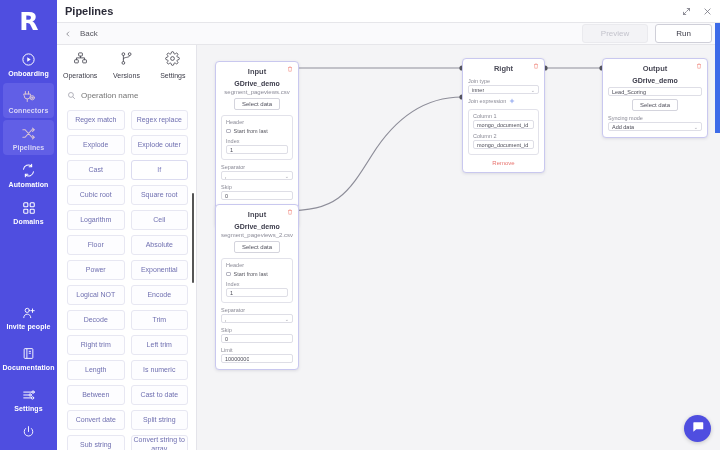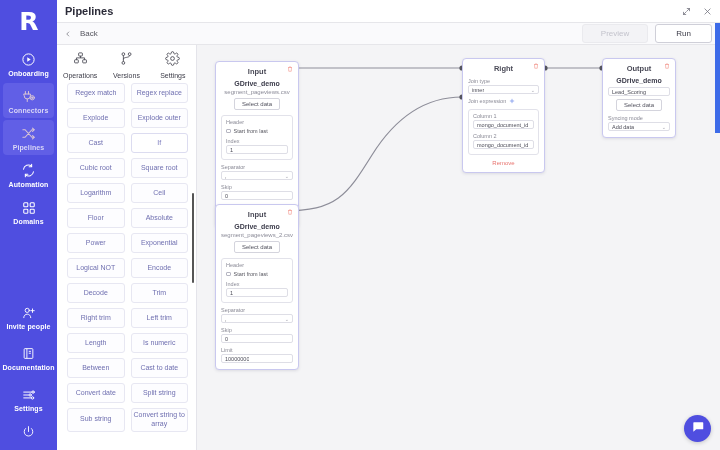--- a/index.html
+++ b/index.html
@@ -297,20 +297,29 @@
             <span>
               <svg width="15" height="15" viewBox="0 0 24 24" fill="none" stroke="#3c3c48" stroke-width="1.3">
                 <circle cx="12" cy="12" r="3"></circle>
                 <path d="M19.4 15a1.6 1.6 0 0 0 .3 1.8l.1.1a2 2 0 1 1-2.8 2.8l-.1-.1a1.6 1.6 0 0 0-1.8-.3 1.6 1.6 0 0 0-1 1.5V21a2 2 0 1 1-4 0v-.1A1.6 1.6 0 0 0 9 19.4a1.6 1.6 0 0 0-1.8.3l-.1.1a2 2 0 1 1-2.8-2.8l.1-.1a1.6 1.6 0 0 0 .3-1.8 1.6 1.6 0 0 0-1.5-1H3a2 2 0 1 1 0-4h.1A1.6 1.6 0 0 0 4.6 9a1.6 1.6 0 0 0-.3-1.8l-.1-.1a2 2 0 1 1 2.8-2.8l.1.1a1.6 1.6 0 0 0 1.8.3H9a1.6 1.6 0 0 0 1-1.5V3a2 2 0 1 1 4 0v.1a1.6 1.6 0 0 0 1 1.5 1.6 1.6 0 0 0 1.8-.3l.1-.1a2 2 0 1 1 2.8 2.8l-.1.1a1.6 1.6 0 0 0-.3 1.8V9a1.6 1.6 0 0 0 1.5 1H21a2 2 0 1 1 0 4h-.1a1.6 1.6 0 0 0-1.5 1z"></path>
               </svg>
             </span>
             <span class="ot-lb">Settings</span>
           </div>
         </div>
 
+        <div class="ops-search">
+          <span>
+            <svg width="9" height="9" viewBox="0 0 24 24" fill="none" stroke="#9a9aa6" stroke-width="2">
+              <circle cx="10.5" cy="10.5" r="6.5"></circle>
+                <path d="M15.5 15.5L21 21"></path>
+            </svg>
+          </span>
+          <input class="os-in" type="text" placeholder="Operation name" style="">
+        </div>
 
         <div class="ops-grid" id="ops-grid">
             <div class="op">Regex match</div>
             <div class="op">Regex replace</div>
             <div class="op">Explode</div>
             <div class="op">Explode outer</div>
             <div class="op">Cast</div>
             <div class="op hl">If</div>
             <div class="op">Cubic root</div>
             <div class="op">Square root</div>
@@ -455,21 +464,21 @@
               <span class="cv">mongo_document_id</span>
             </div>
             <div class="lbl">Column 2</div>
             <div class="inp">
               <span class="cv">mongo_document_id</span>
             </div>
           </div>
           <div class="node-remove">Remove</div>
         </div>
 
-        <div class="node" id="node-output" style="left:405px; top:13px; width:74px;">
+        <div class="node" id="node-output" style="left:405px; top:13px; width:106px;">
           <div class="node-hd">
             <span class="node-title">Output</span>
             <span class="node-del">
               <svg width="6" height="6" viewBox="0 0 24 24" fill="none" stroke="#f08a80" stroke-width="2.2">
                 <path d="M4 6h16M9 6V3.5h6V6M6 6l1 15h10l1-15"></path>
               </svg>
             </span>
           </div>
           <div class="node-ds">GDrive_demo</div>
           <div class="inp" style="margin-top:3px;">

